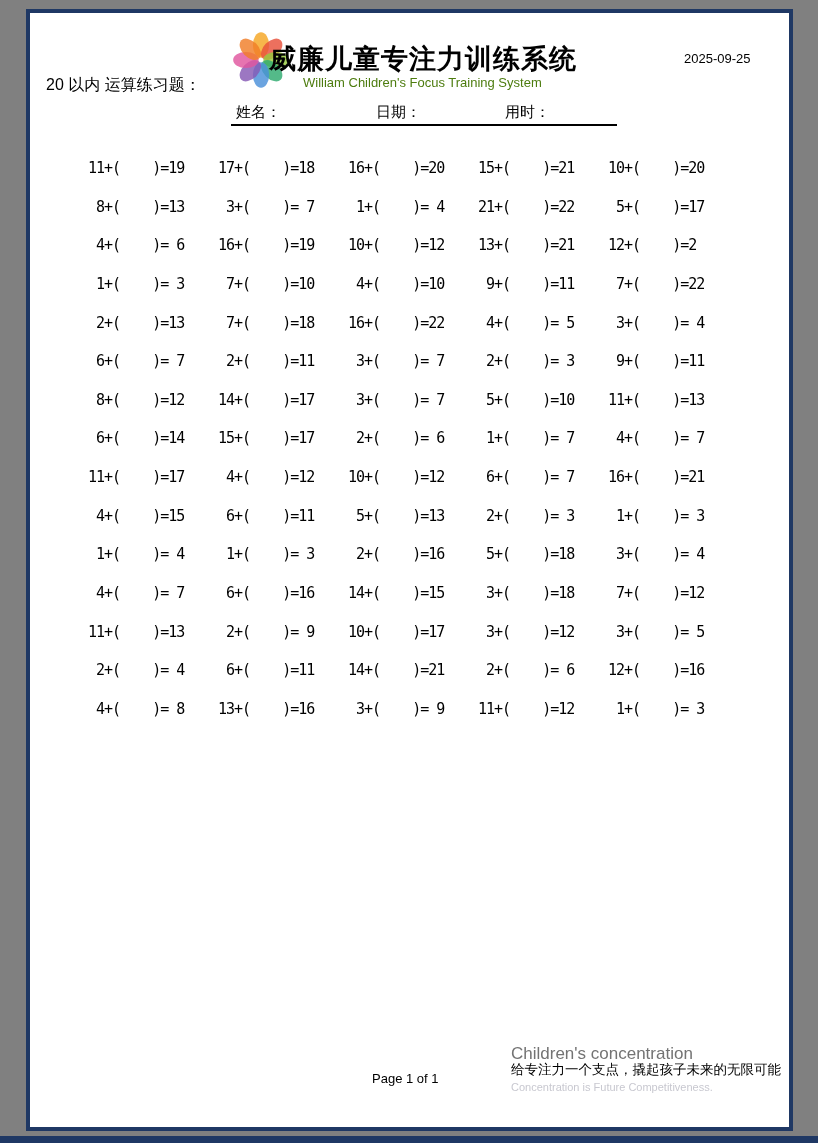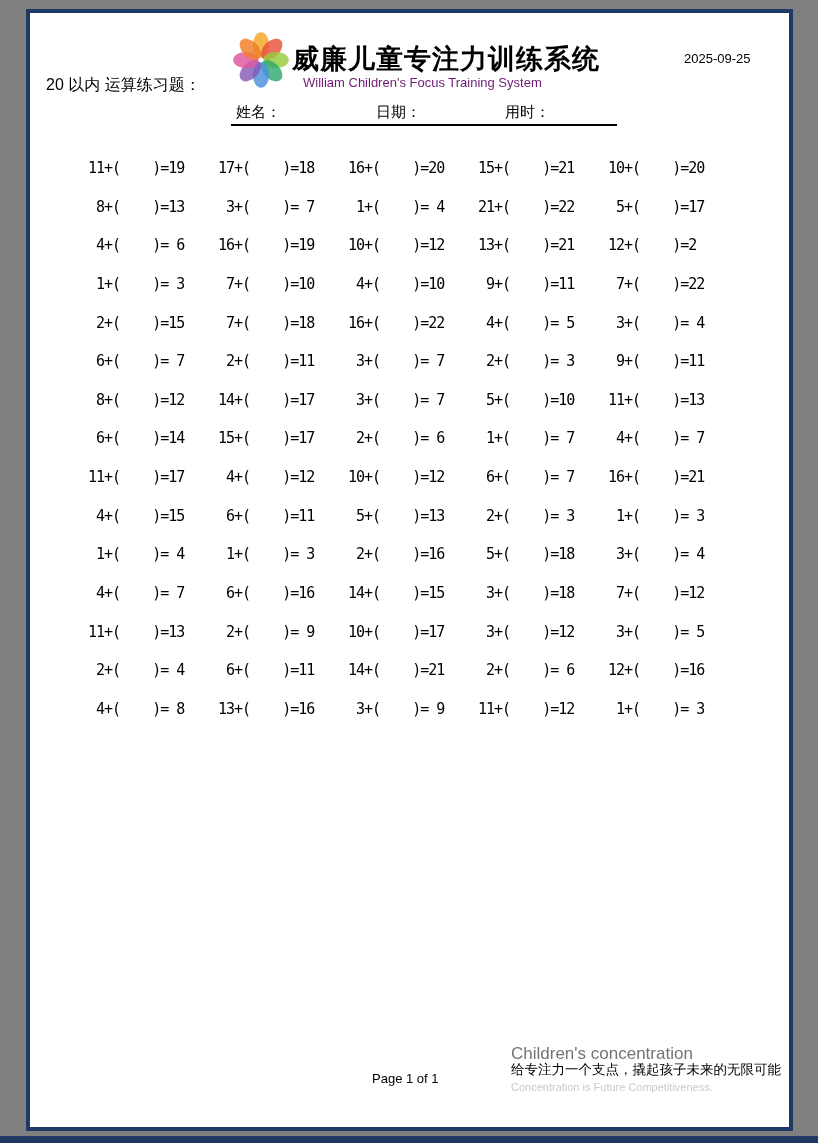--- a/index.html
+++ b/index.html
@@ -14,25 +14,25 @@
     box-sizing:border-box;border:4px solid #1F3864;background:#ffffff;
   }
   .bottom-strip{
     position:absolute;left:0;bottom:0;width:818px;height:7px;background:#1F3864;
   }
   .worksheet-label{
     position:absolute;left:16px;top:62px;font-size:16px;white-space:nowrap;
   }
   .logo{position:absolute;left:202px;top:18px;width:58px;height:58px;}
   .title{
-    position:absolute;left:262px;top:28px;font-size:27px;font-weight:bold;
+    position:absolute;left:239px;top:28px;font-size:27px;font-weight:bold;
     font-family:"Liberation Serif",serif;letter-spacing:1px;white-space:nowrap;
   }
   .subtitle{
-    position:absolute;left:273px;top:62px;font-size:13px;color:#701a75;white-space:nowrap;
+    position:absolute;left:273px;top:62px;font-size:13px;color:#4d7c0f;white-space:nowrap;
   }
   .date{position:absolute;left:654px;top:38px;font-size:13px;}
   .field-label{position:absolute;top:90px;font-size:15px;white-space:nowrap;}
   .f-name{left:206px;} .f-date{left:346px;} .f-time{left:475px;}
   .field-line{
     position:absolute;left:201px;top:90px;width:386px;height:21px;
     border-bottom:2px solid #000;
   }
   .grid{
     position:absolute;left:58px;top:146px;
@@ -92,21 +92,21 @@
       <span class="cell"> 4+(    )= 6</span>
       <span class="cell">16+(    )=19</span>
       <span class="cell">10+(    )=12</span>
       <span class="cell">13+(    )=21</span>
       <span class="cell">12+(    )=2</span>
       <span class="cell"> 1+(    )= 3</span>
       <span class="cell"> 7+(    )=10</span>
       <span class="cell"> 4+(    )=10</span>
       <span class="cell"> 9+(    )=11</span>
       <span class="cell"> 7+(    )=22</span>
-      <span class="cell"> 2+(    )=15</span>
+      <span class="cell"> 2+(    )=13</span>
       <span class="cell"> 7+(    )=18</span>
       <span class="cell">16+(    )=22</span>
       <span class="cell"> 4+(    )= 5</span>
       <span class="cell"> 3+(    )= 4</span>
       <span class="cell"> 6+(    )= 7</span>
       <span class="cell"> 2+(    )=11</span>
       <span class="cell"> 3+(    )= 7</span>
       <span class="cell"> 2+(    )= 3</span>
       <span class="cell"> 9+(    )=11</span>
       <span class="cell"> 8+(    )=12</span>

